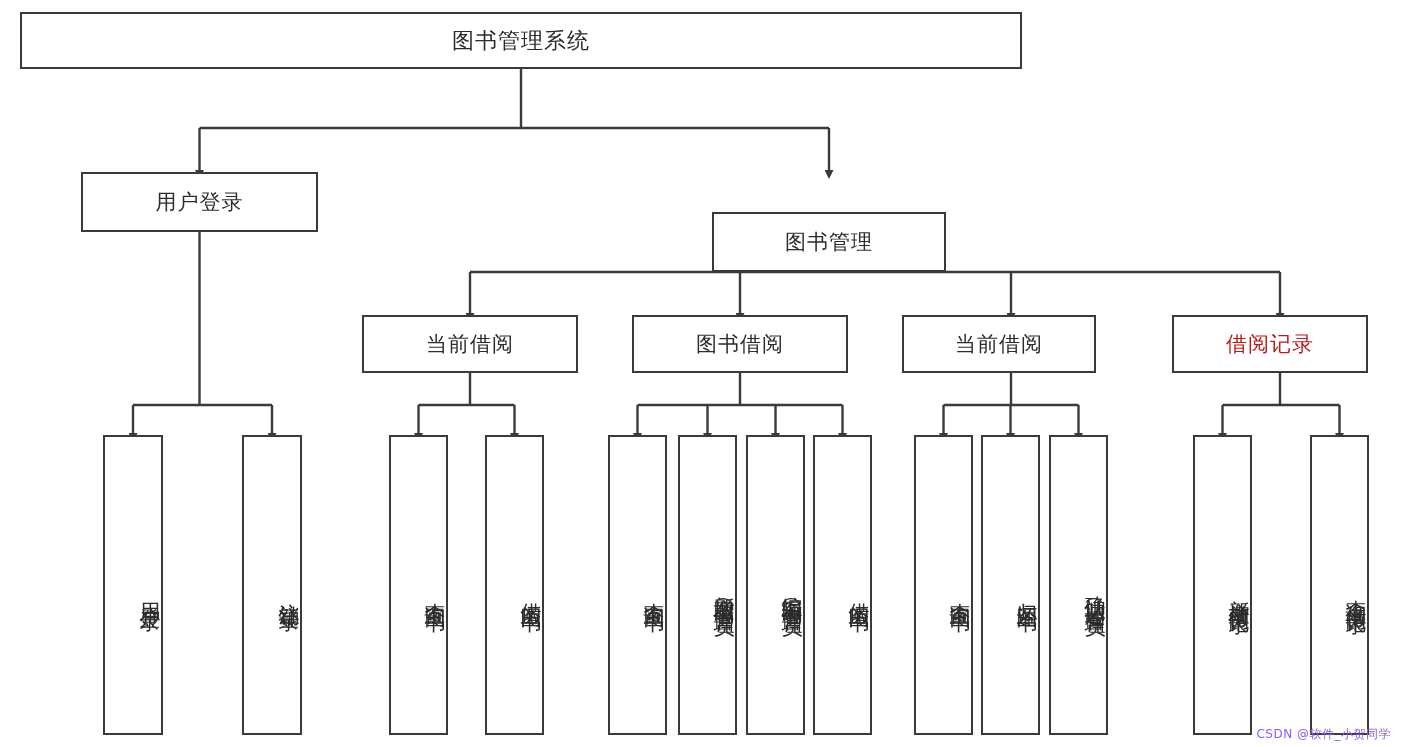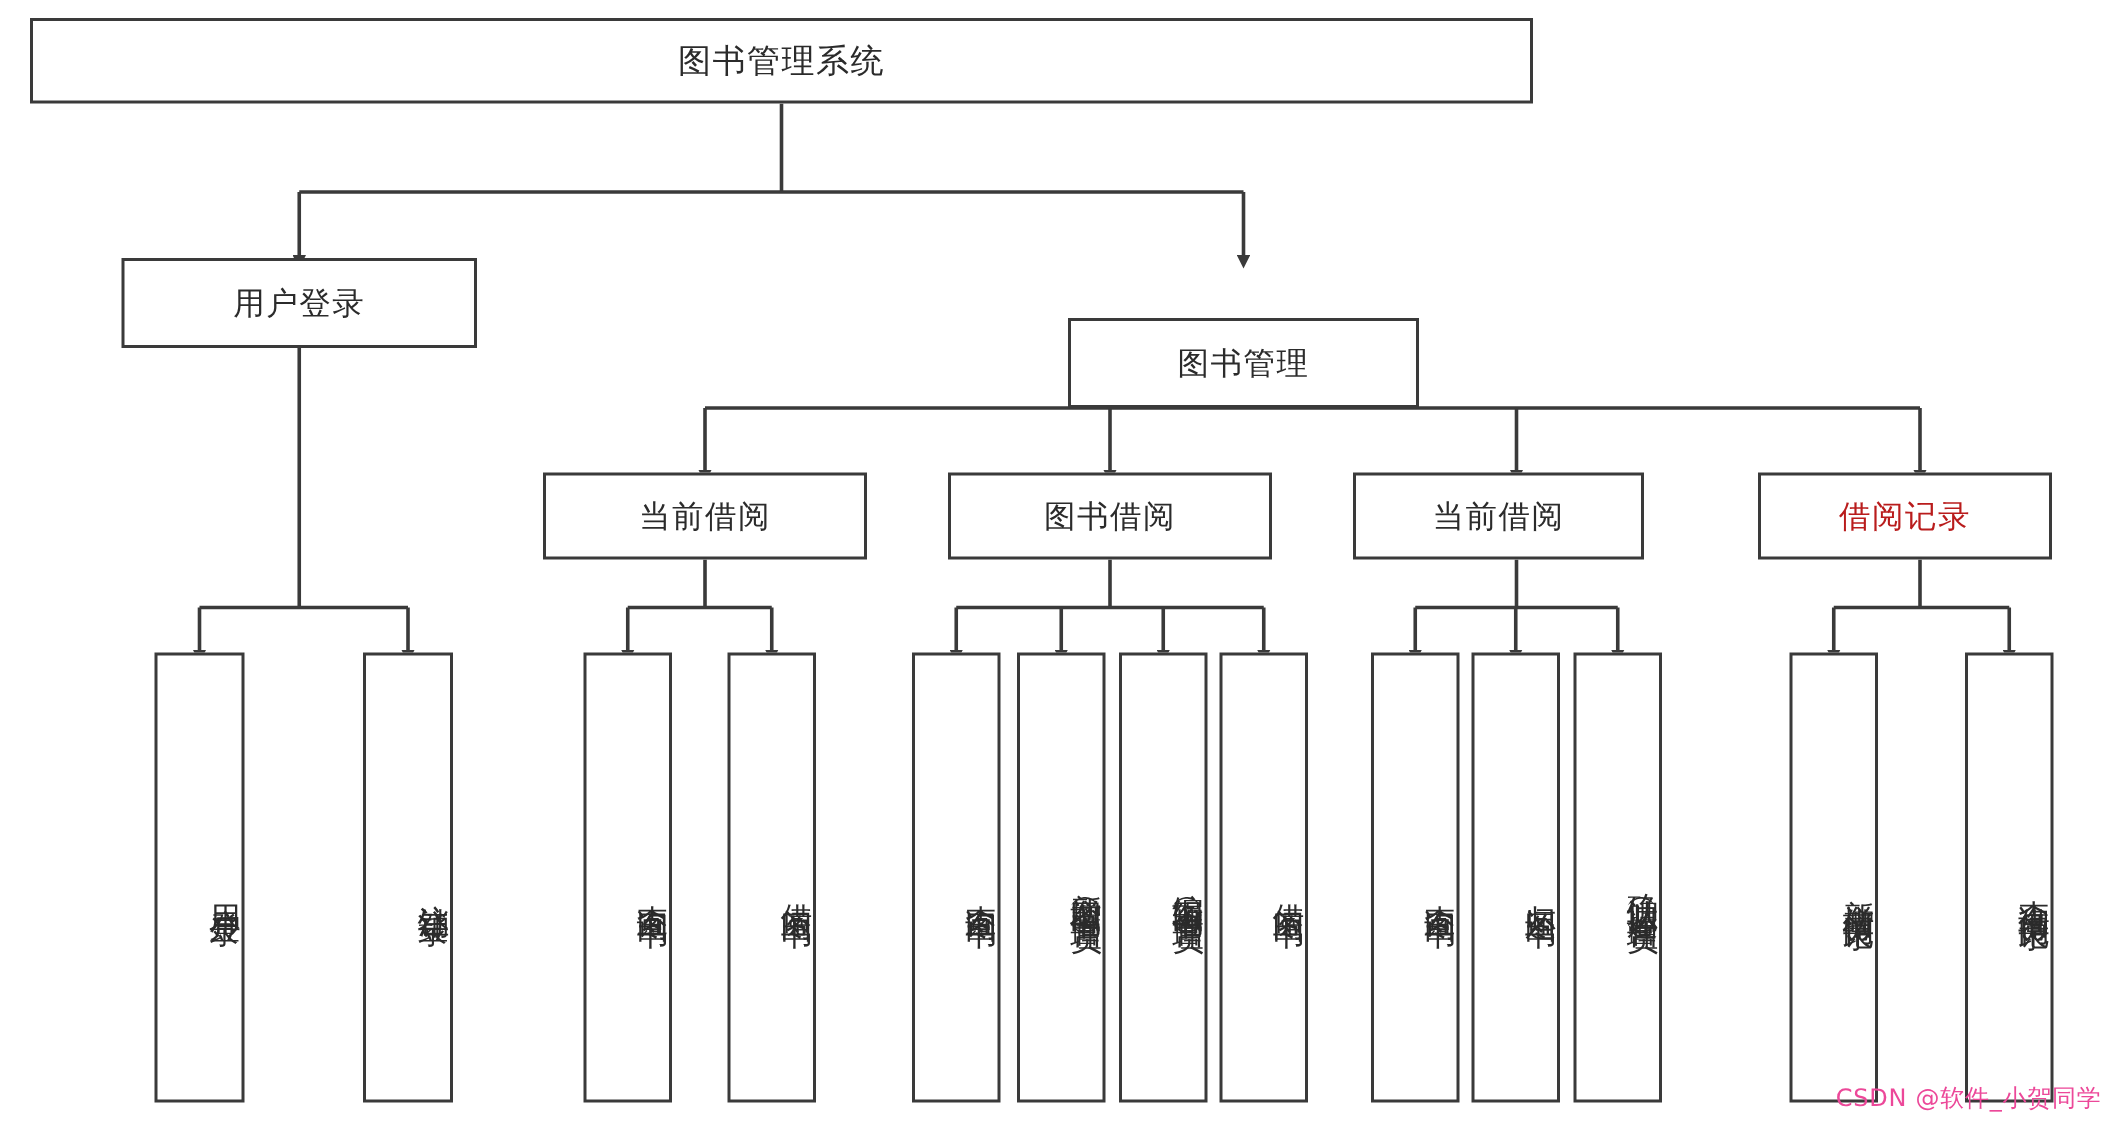--- a/index.html
+++ b/index.html
@@ -8,22 +8,22 @@
   #stage{position:relative;width:1405px;height:747px;background:#fff;}
   svg.links{position:absolute;left:0;top:0;width:1405px;height:747px;}
   .node{position:absolute;box-sizing:border-box;background:#ffffff;
         border:2px solid #3a3a3a;display:flex;align-items:center;
         justify-content:center;color:#2b2b2b;}
   .node.horiz{font-size:21px;letter-spacing:1px;}
   .node.vert{writing-mode:vertical-rl;text-orientation:upright;
              font-size:21px;letter-spacing:3px;line-height:1.1;
              padding-top:14px;align-items:flex-start;justify-content:center;}
   .node.root{font-size:22px;}
-  .watermark{position:absolute;right:4px;bottom:4px;font-size:16px;
-             color:#ec4899;white-space:nowrap;letter-spacing:0.5px;}
+  .watermark{position:absolute;right:14px;bottom:4px;font-size:12px;
+             color:#8b5cf6;white-space:nowrap;letter-spacing:0.5px;}
 </style>
 </head>
 <body>
 
 <div id="stage">
   <svg class="links" viewBox="0 0 1405 747" xmlns="http://www.w3.org/2000/svg">
     <defs>
       <marker id="arrow" markerWidth="9" markerHeight="9" refX="1" refY="4.5" orient="auto" markerUnits="userSpaceOnUse">
         <path d="M0,0 L9,4.5 L0,9 z" fill="#3a3a3a"></path>
       </marker>

